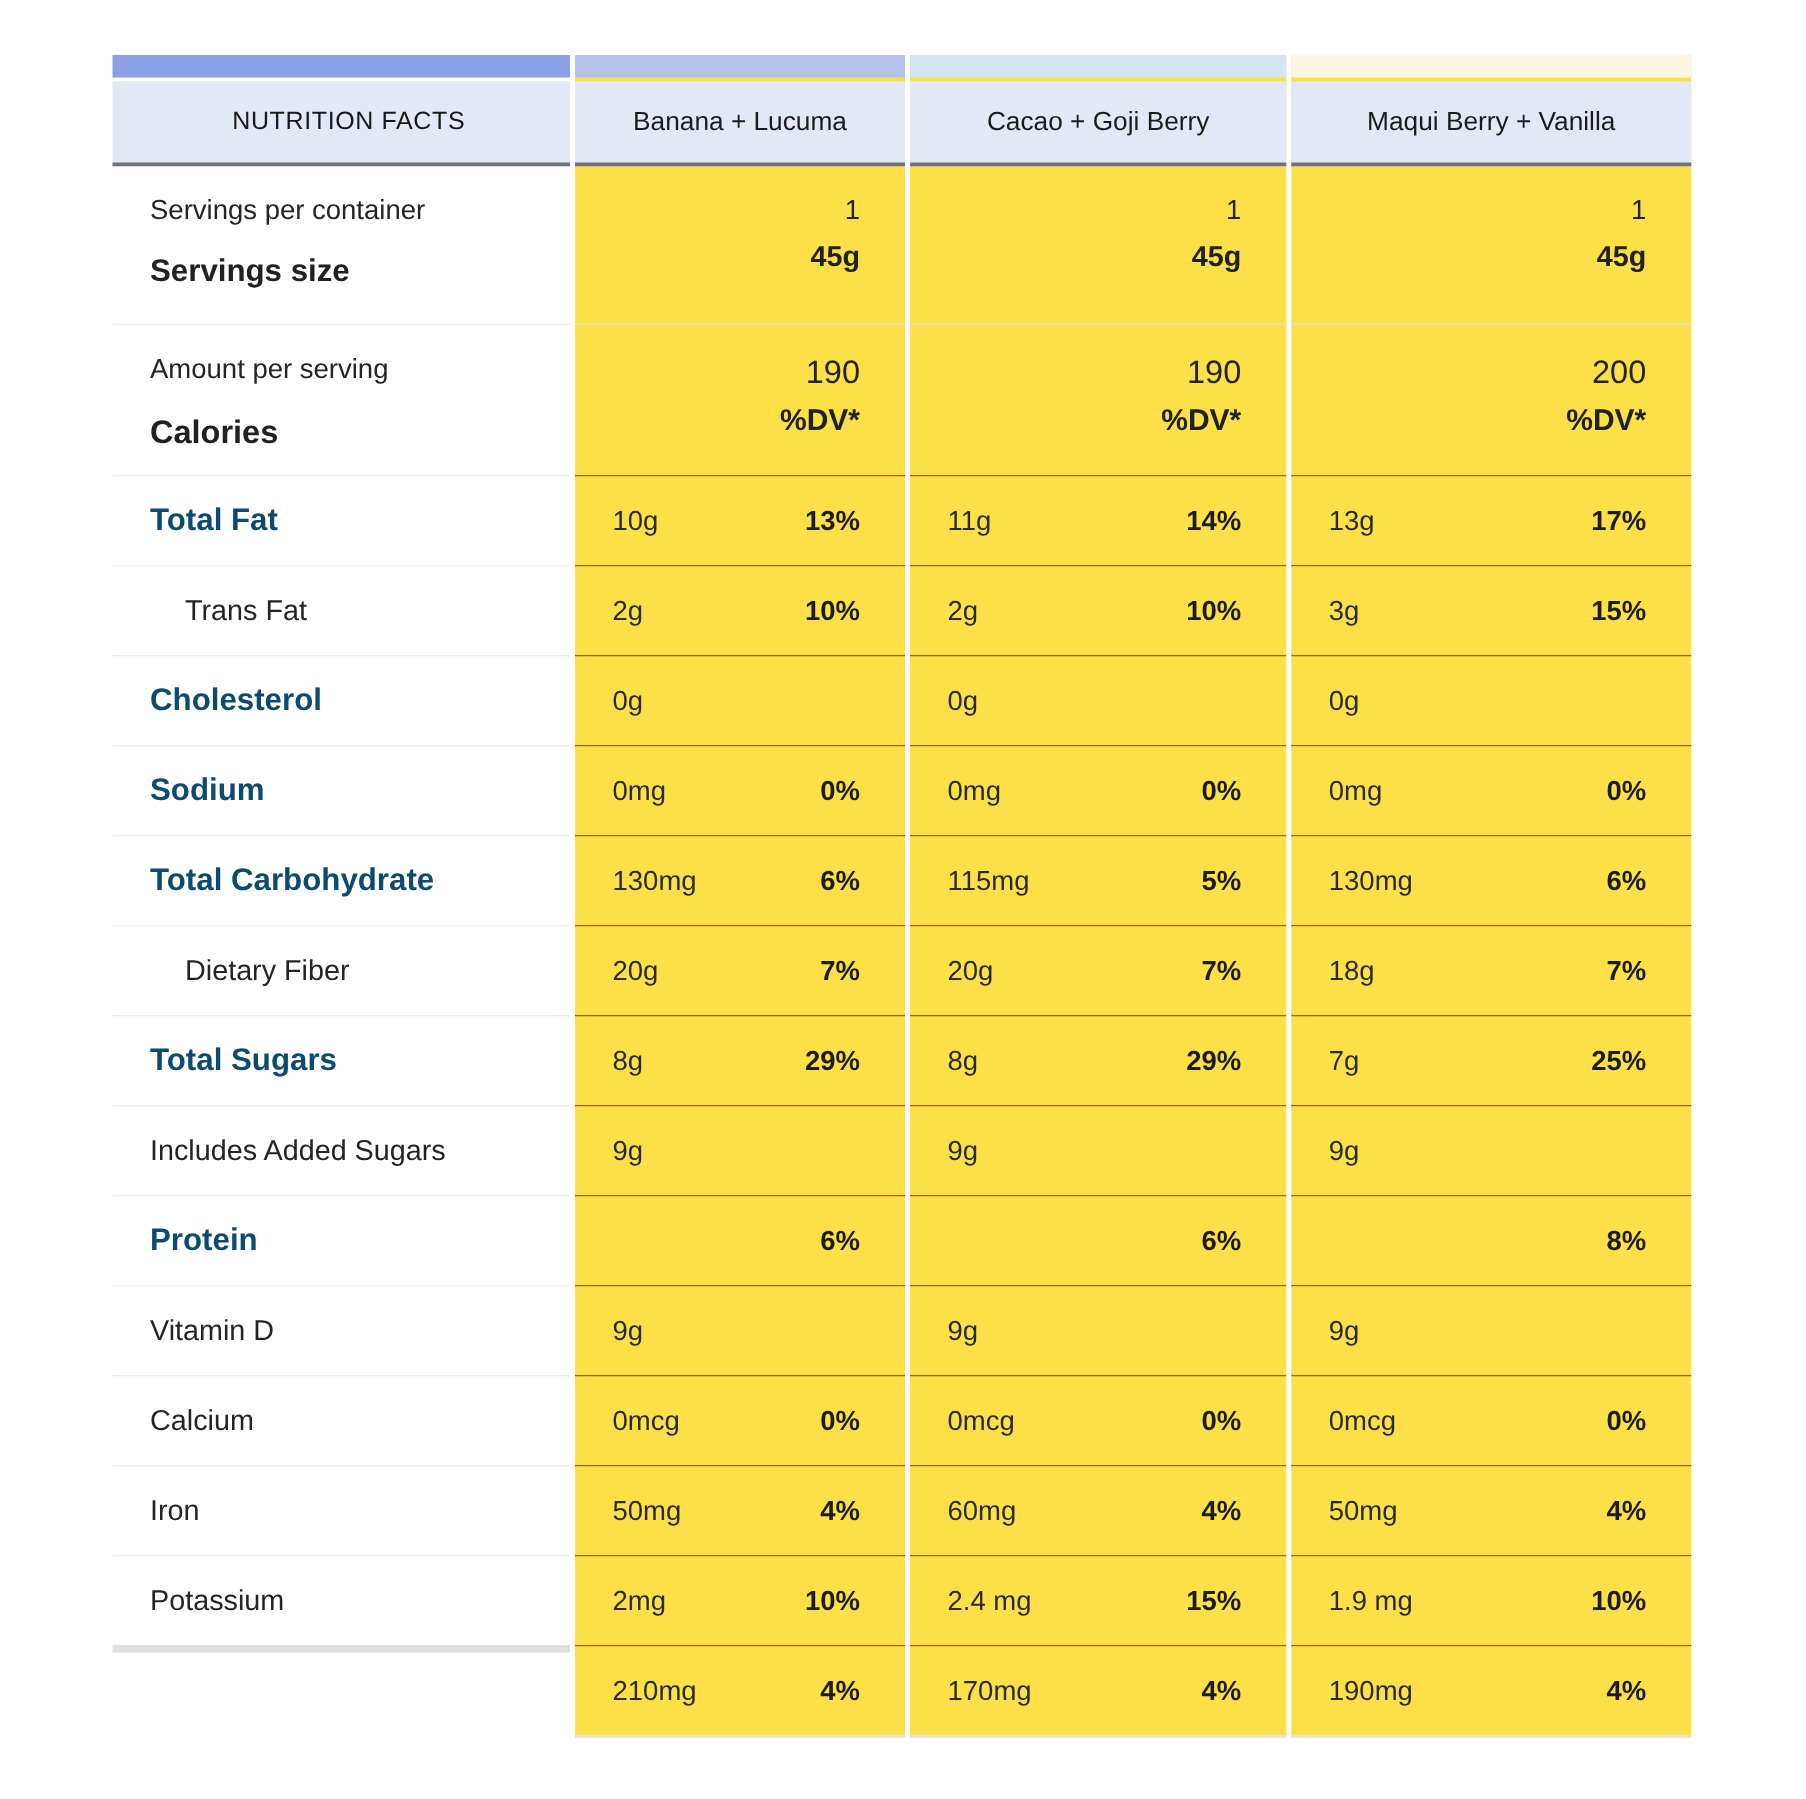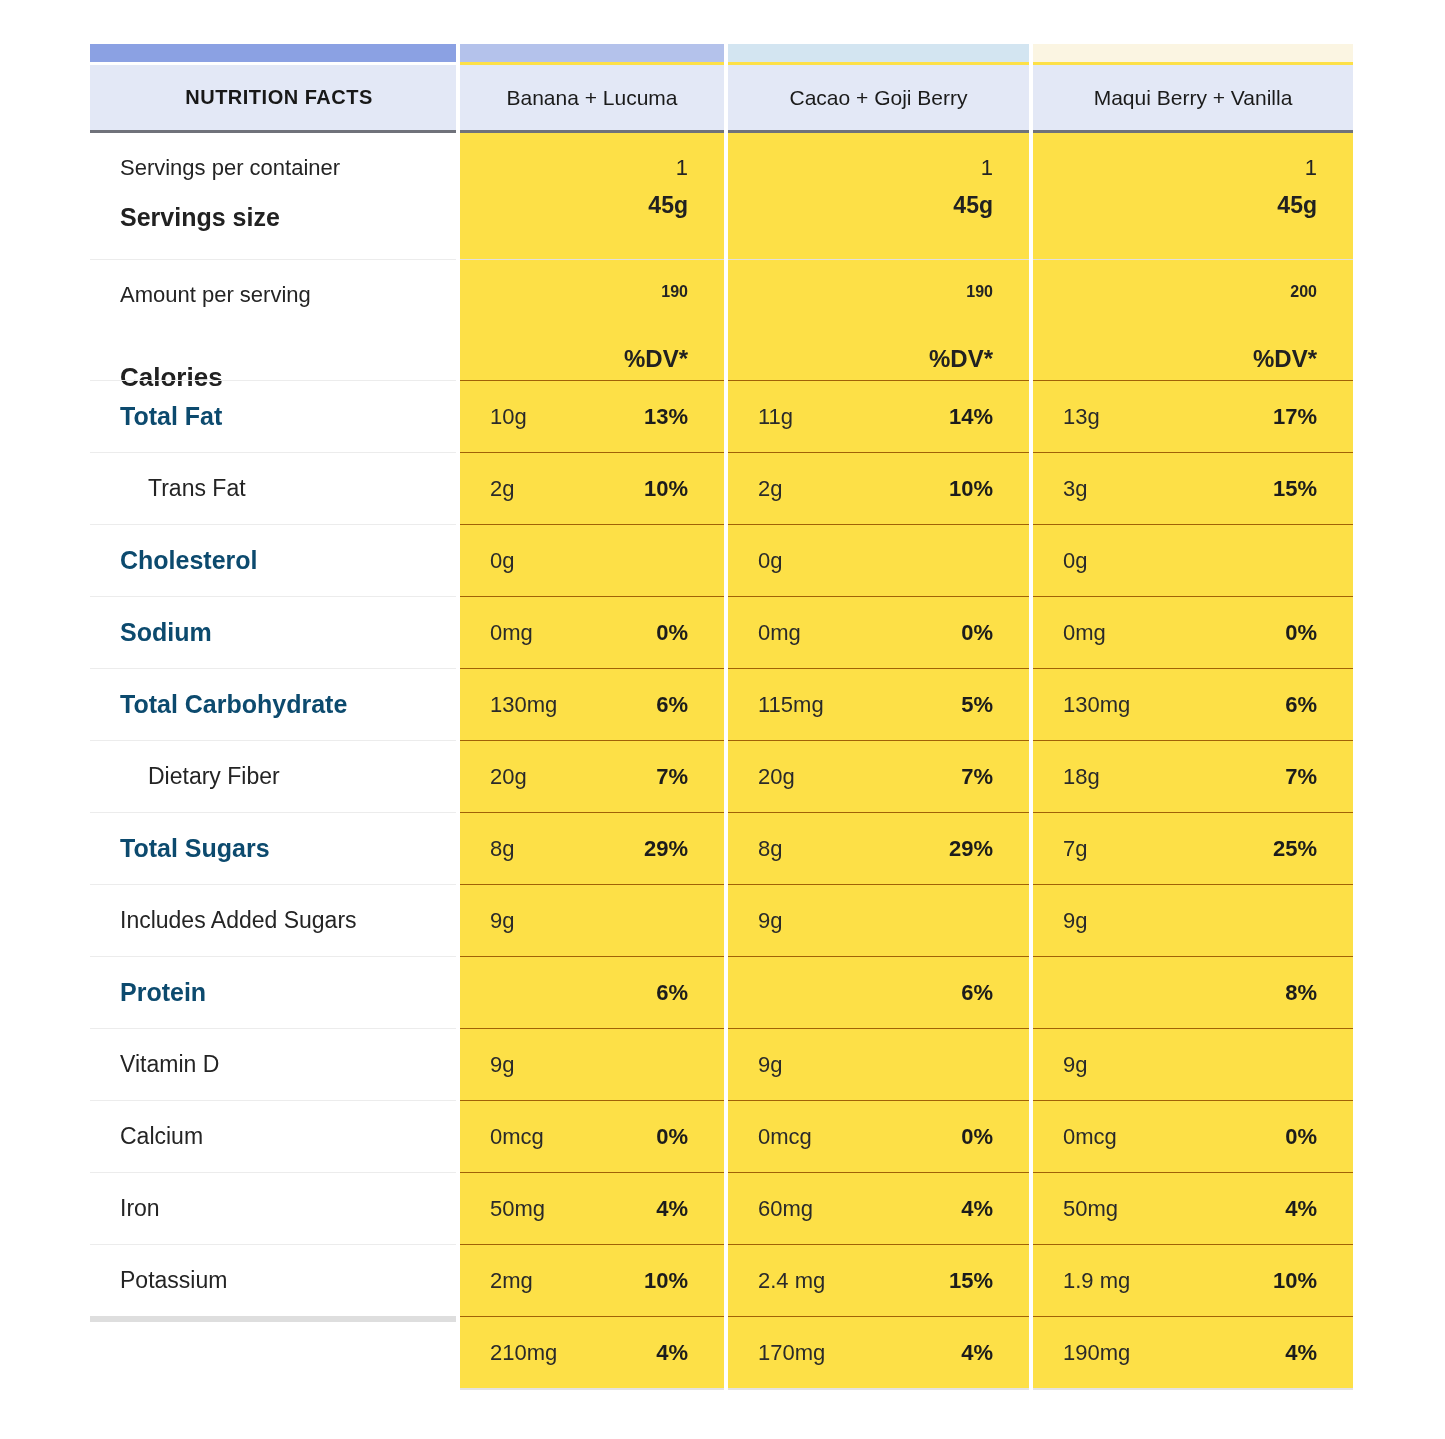--- a/index.html
+++ b/index.html
@@ -14,33 +14,33 @@
   }
   .col{display:flex;flex-direction:column;}
   .col.labels{background:#ffffff;}
   .col.product{background:#fde047;border-bottom:2px solid #E3E2E2;}
   .bar{height:18px;margin-bottom:3px;background:#8BA1E3;}
   .hdr{
     height:65px;background:#E3E8F6;border-bottom:3px solid #70727A;
     display:flex;align-items:center;justify-content:center;
     font-size:21px;color:#1b1b1b;
   }
-  .hdr.title{font-weight:bold;font-size:20px;letter-spacing:.5px;color:#181818;padding-left:12px;}
+  .hdr.title{font-weight:normal;font-size:20px;letter-spacing:.5px;color:#181818;padding-left:12px;}
   .cell{box-sizing:border-box;}
   .two-line{
     height:126px;display:flex;flex-direction:column;justify-content:flex-start;
     padding:24px 36px 0 30px;
   }
-  .two-line.cal{height:121px;gap:32px;}
+  .two-line.cal{height:121px;}
   .two-line .l1{font-size:22px;color:#242424;line-height:1.0;}
   .two-line .l2{font-size:25px;font-weight:bold;margin-top:26px;line-height:1.0;}
   .two-line.cal .l2{font-size:26px;}
   .col.product .two-line{align-items:flex-end;}
   .col.product .two-line .l2{font-size:23px;margin-top:15px;}
-  .col.product .two-line.cal .l1{font-size:16px;font-weight:bold;}
+  .col.product .two-line.cal .l1{font-size:26px;font-weight:normal;}
   .col.product .two-line.cal .l2{font-size:24px;}
   .label-cell{
     height:72px;display:flex;align-items:center;
     padding-left:30px;font-size:23px;color:#242424;
     border-top:1px solid #ECECEC;
   }
   .label-cell.bold{font-weight:bold;font-size:25px;color:#0c4a6e;}
   .label-cell.indent{padding-left:58px;}
   .vcell{
     height:72px;display:flex;align-items:center;justify-content:space-between;

